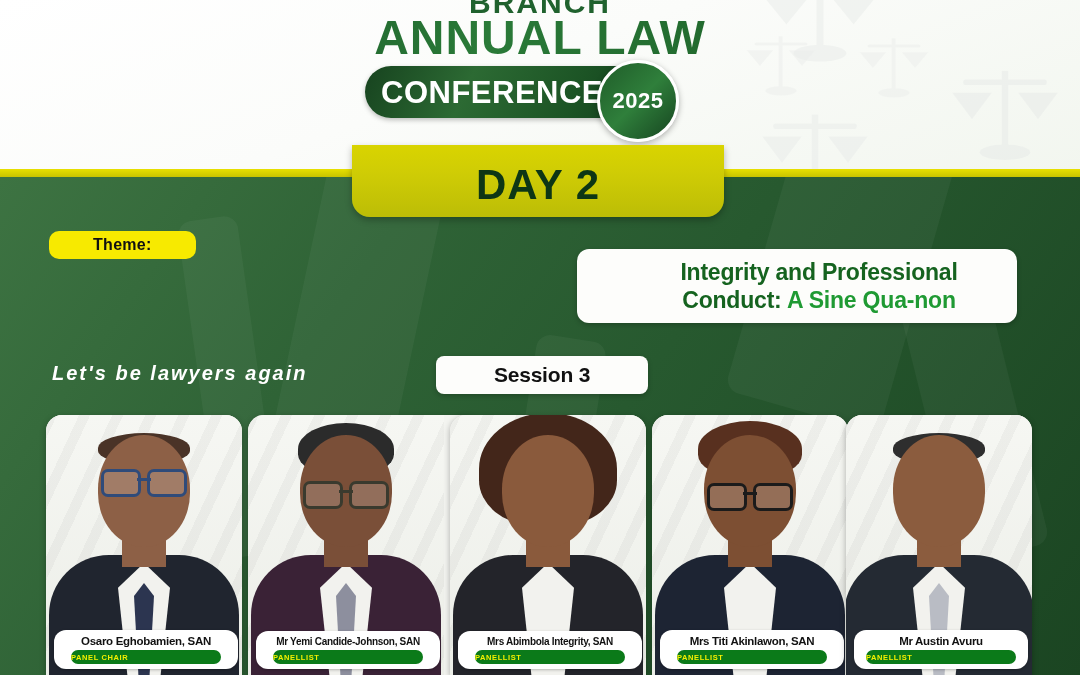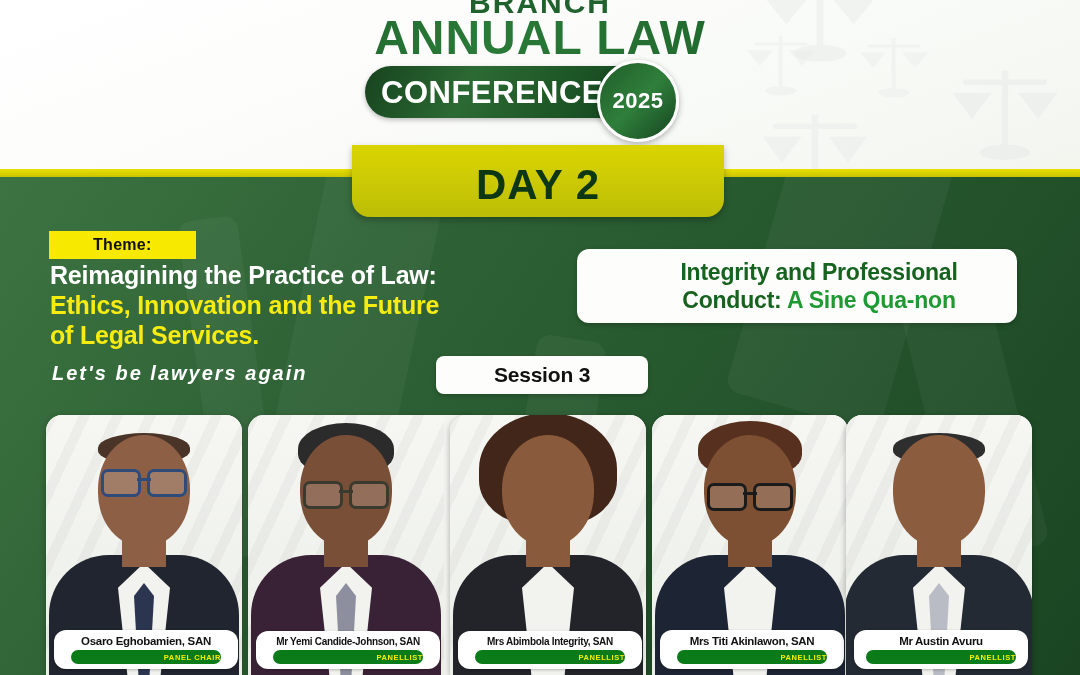--- a/index.html
+++ b/index.html
@@ -86,20 +86,21 @@
     margin-top:8px;
   }
 
   
   .theme-chip{
     position:absolute;left:49px;top:231px;
     background:#f7ea00;color:#111;
     font-size:16px;font-weight:bold;letter-spacing:.3px;
     padding:5px 44px 5px 44px;
     z-index:5;
+    border-radius:10px;
   }
   .theme-body{
     position:absolute;left:50px;top:260px;width:500px;z-index:5;
   }
   .theme-l1{
     font-size:25px;line-height:30px;font-weight:bold;color:#ffffff;letter-spacing:-.2px;
   }
   .theme-l2{
     font-size:25px;line-height:30px;font-weight:bold;color:#f6ec12;letter-spacing:-.2px;
   }
@@ -164,21 +165,21 @@
     padding:5px 2px 5px 2px;text-align:center;
     box-shadow:0 1px 3px rgba(0,0,0,.25);
   }
   .namebox .nm{
     font-size:11.5px;font-weight:bold;color:#111;letter-spacing:-.3px;
     white-space:nowrap;
   }
   .namebox .rolewrap{
     margin:3px auto 0 auto;width:150px;height:14px;
     background:#0b7a19;border-radius:7px;
-    display:flex;align-items:center;justify-content:flex-end;
+    display:flex;align-items:center;justify-content:flex-start;
   }
   .namebox .role{
     font-size:7.5px;font-weight:bold;color:#f5f000;letter-spacing:.6px;
   }
 </style>
 </head>
 <body>
 
 <div id="poster">
 
@@ -262,25 +263,20 @@
     <div class="blob b3"></div>
     <div class="blob b4"></div>
     <div class="blob b5"></div>
   </div>
 
   <div class="daybanner">
     <div class="dtext">DAY 2</div>
   </div>
 
   <div class="theme-chip">Theme:</div>
-  <div class="theme-body">
-    <div class="theme-l1">Reimagining the Practice of Law:</div>
-    <div class="theme-l2">Ethics, Innovation and the Future</div>
-    <div class="theme-l2">of Legal Services.</div>
-  </div>
   <div class="theme-tag">Let's be lawyers again</div>
 
   <div class="sess-card">
     <div class="t1">Integrity and Professional</div>
     <div class="t1">
       <span>Conduct:</span>
       <span class="alt">A Sine Qua-non</span>
     </div>
   </div>
 

